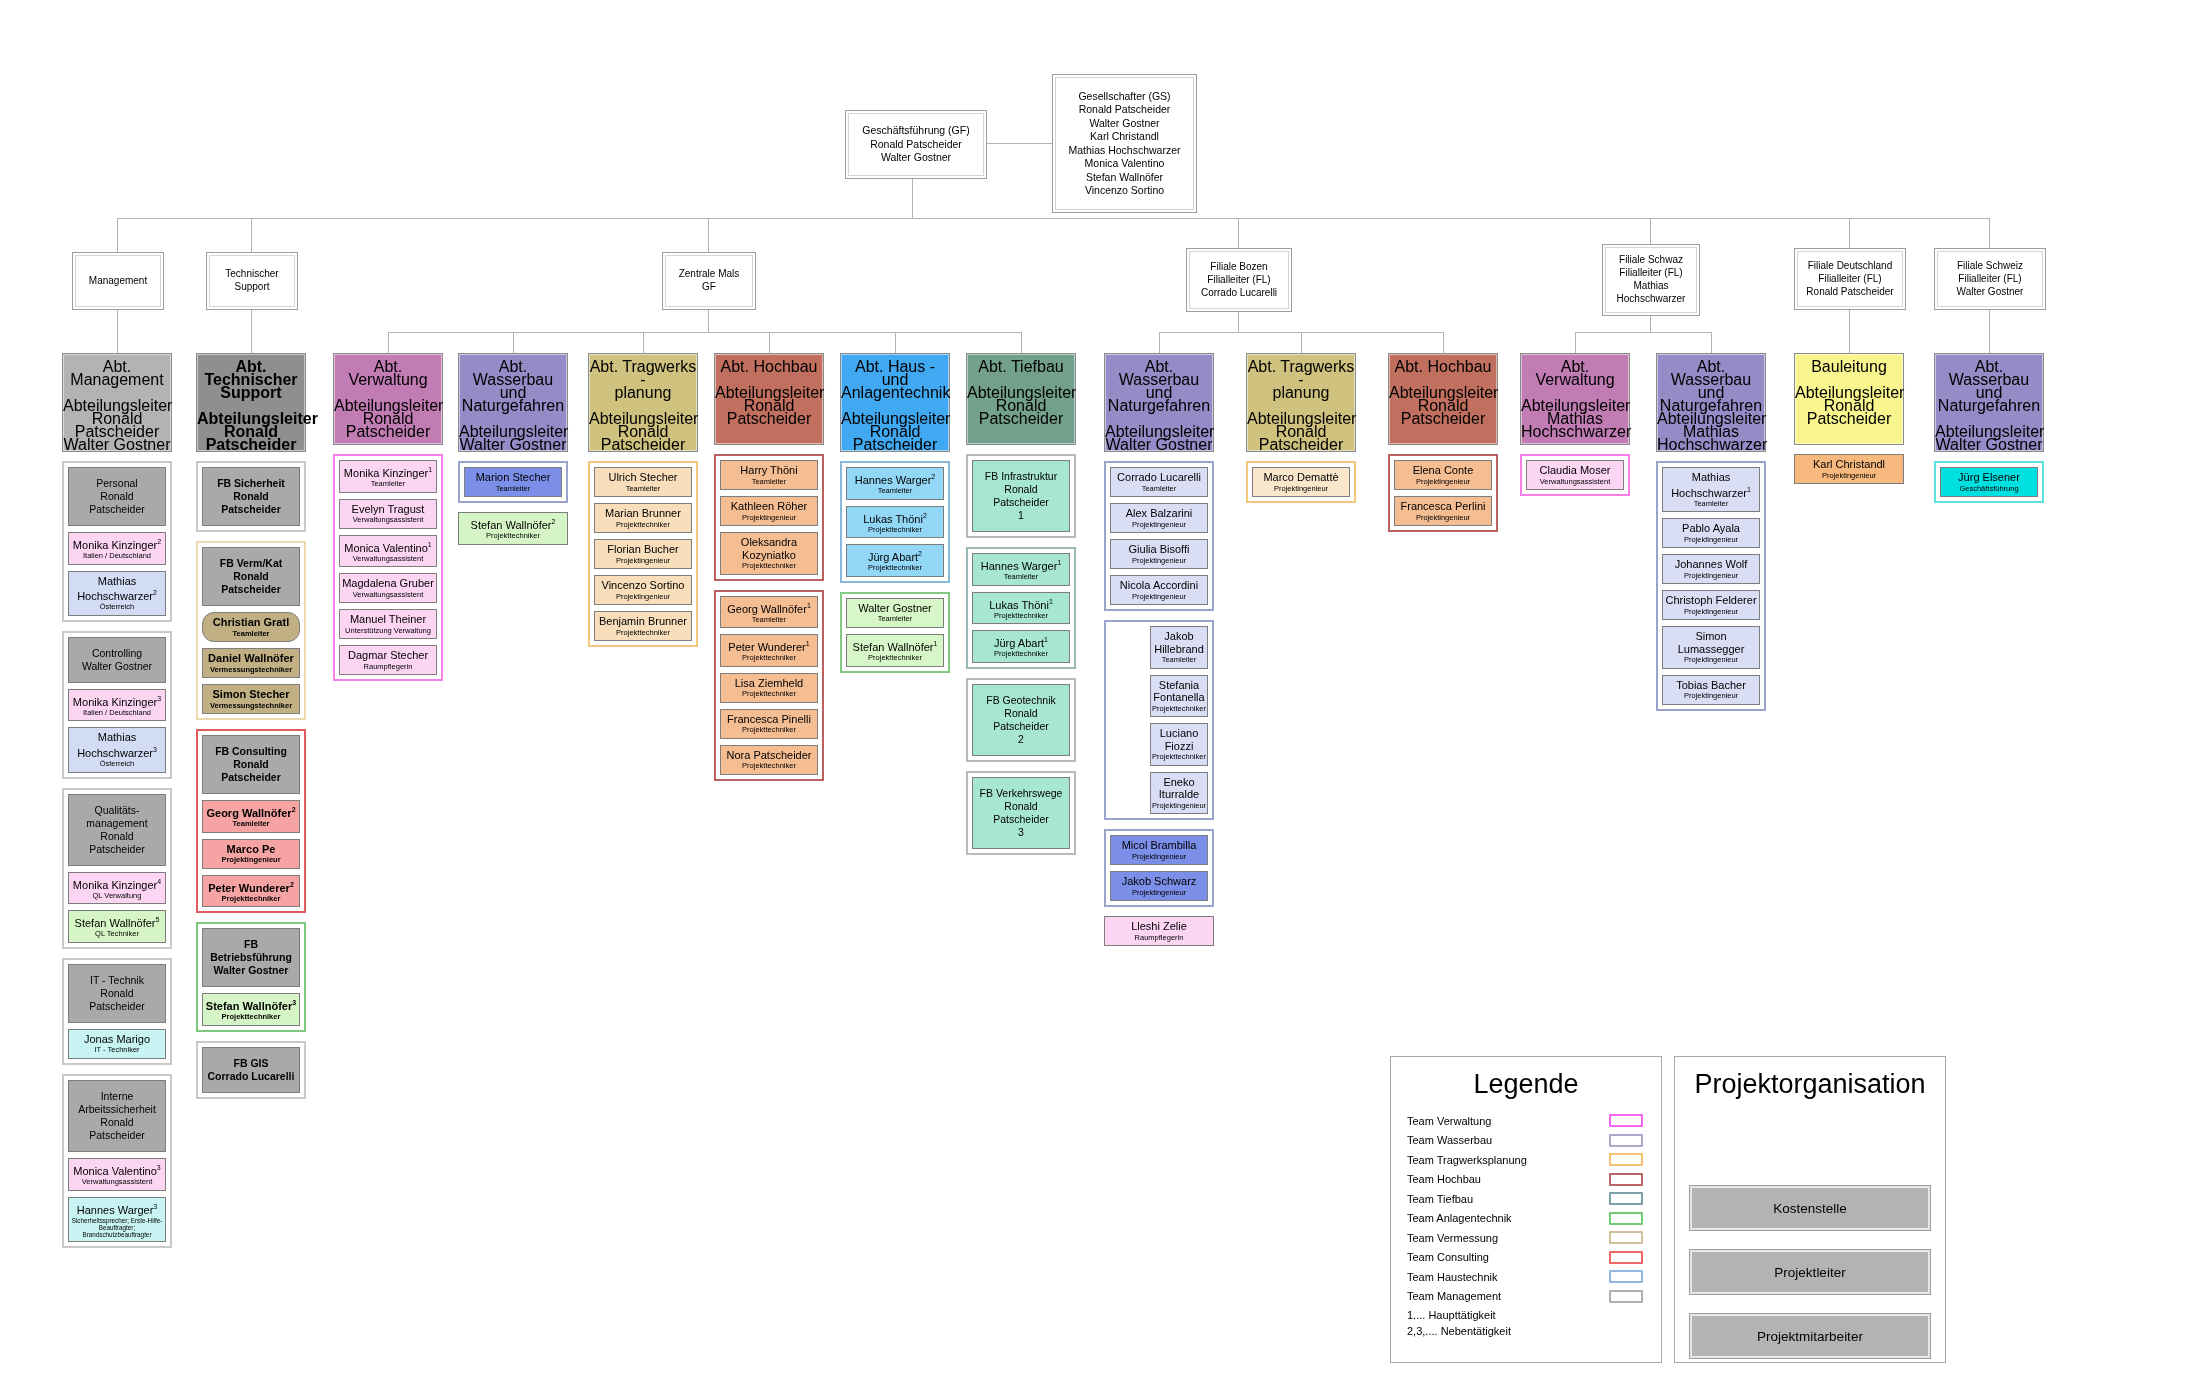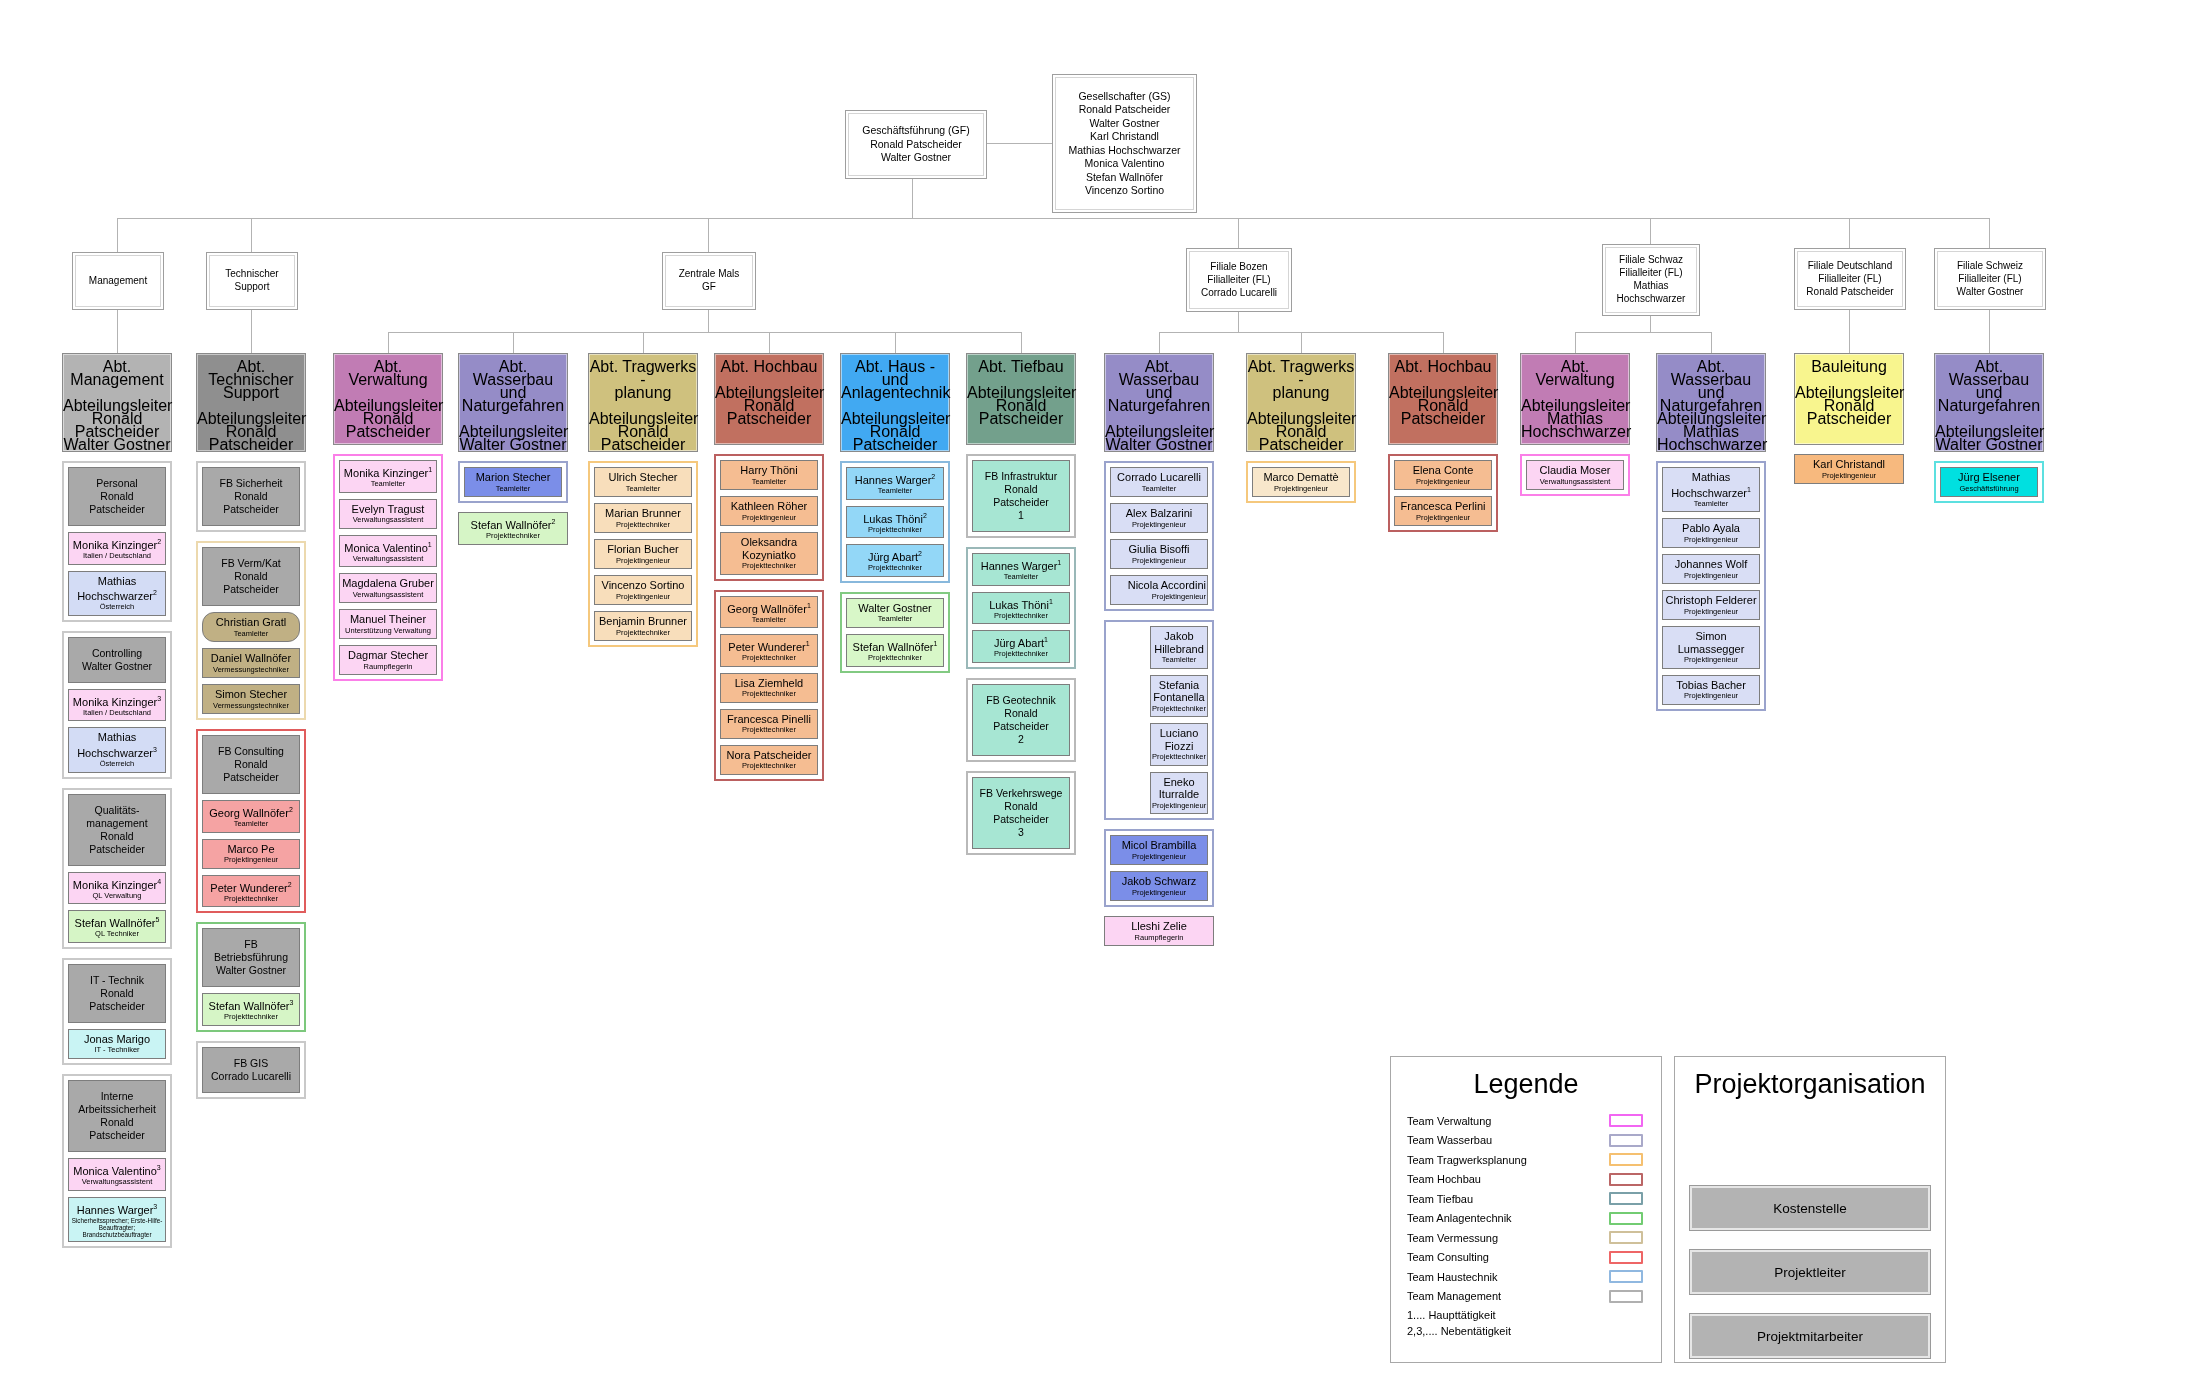--- a/index.html
+++ b/index.html
@@ -205,21 +205,21 @@
           <div class="member" style="background: rgb(252, 213, 243);">
             <div class="m-name">Monica Valentino<sup>3</sup></div>
             <div class="m-role">Verwaltungsassistent</div>
           </div>
           <div class="member" style="background: rgb(201, 244, 244);">
             <div class="m-name">Hannes Warger<sup>3</sup></div>
             <div class="m-role small">Sicherheitssprecher; Erste-Hilfe-Beauftragter; Brandschutzbeauftragter</div>
           </div>
         </div>
       </div>
-      <div class="col" style="left: 196px;">
+      <div class="col" style="left: 196px; font-weight: bold;">
         <div class="dept-header" style="background: rgb(143, 143, 143);">
           <div class="ln">Abt. Technischer</div>
           <div class="ln">Support</div>
           <div class="ln"></div>
           <div class="ln">Abteilungsleiter</div>
           <div class="ln">Ronald</div>
           <div class="ln">Patscheider</div>
         </div>
         <div class="grp" style="border-color: rgb(201, 201, 201);">
           <div class="fb" style="background: rgb(169, 169, 169);">
@@ -511,21 +511,21 @@
             <div class="m-role">Teamleiter</div>
           </div>
           <div class="member" style="background: rgb(217, 222, 245);">
             <div class="m-name">Alex Balzarini</div>
             <div class="m-role">Projektingenieur</div>
           </div>
           <div class="member" style="background: rgb(217, 222, 245);">
             <div class="m-name">Giulia Bisoffi</div>
             <div class="m-role">Projektingenieur</div>
           </div>
-          <div class="member" style="background: rgb(217, 222, 245); text-align: right;">
+          <div class="member" style="background: rgb(217, 222, 245);">
             <div class="m-name">Nicola Accordini</div>
             <div class="m-role">Projektingenieur</div>
           </div>
         </div>
         <div class="grp" style="border-color: rgb(154, 163, 204); padding-left: 44px;">
           <div class="member" style="background: rgb(217, 222, 245);">
             <div class="m-name">Jakob Hillebrand</div>
             <div class="m-role">Teamleiter</div>
           </div>
           <div class="member" style="background: rgb(217, 222, 245);">

